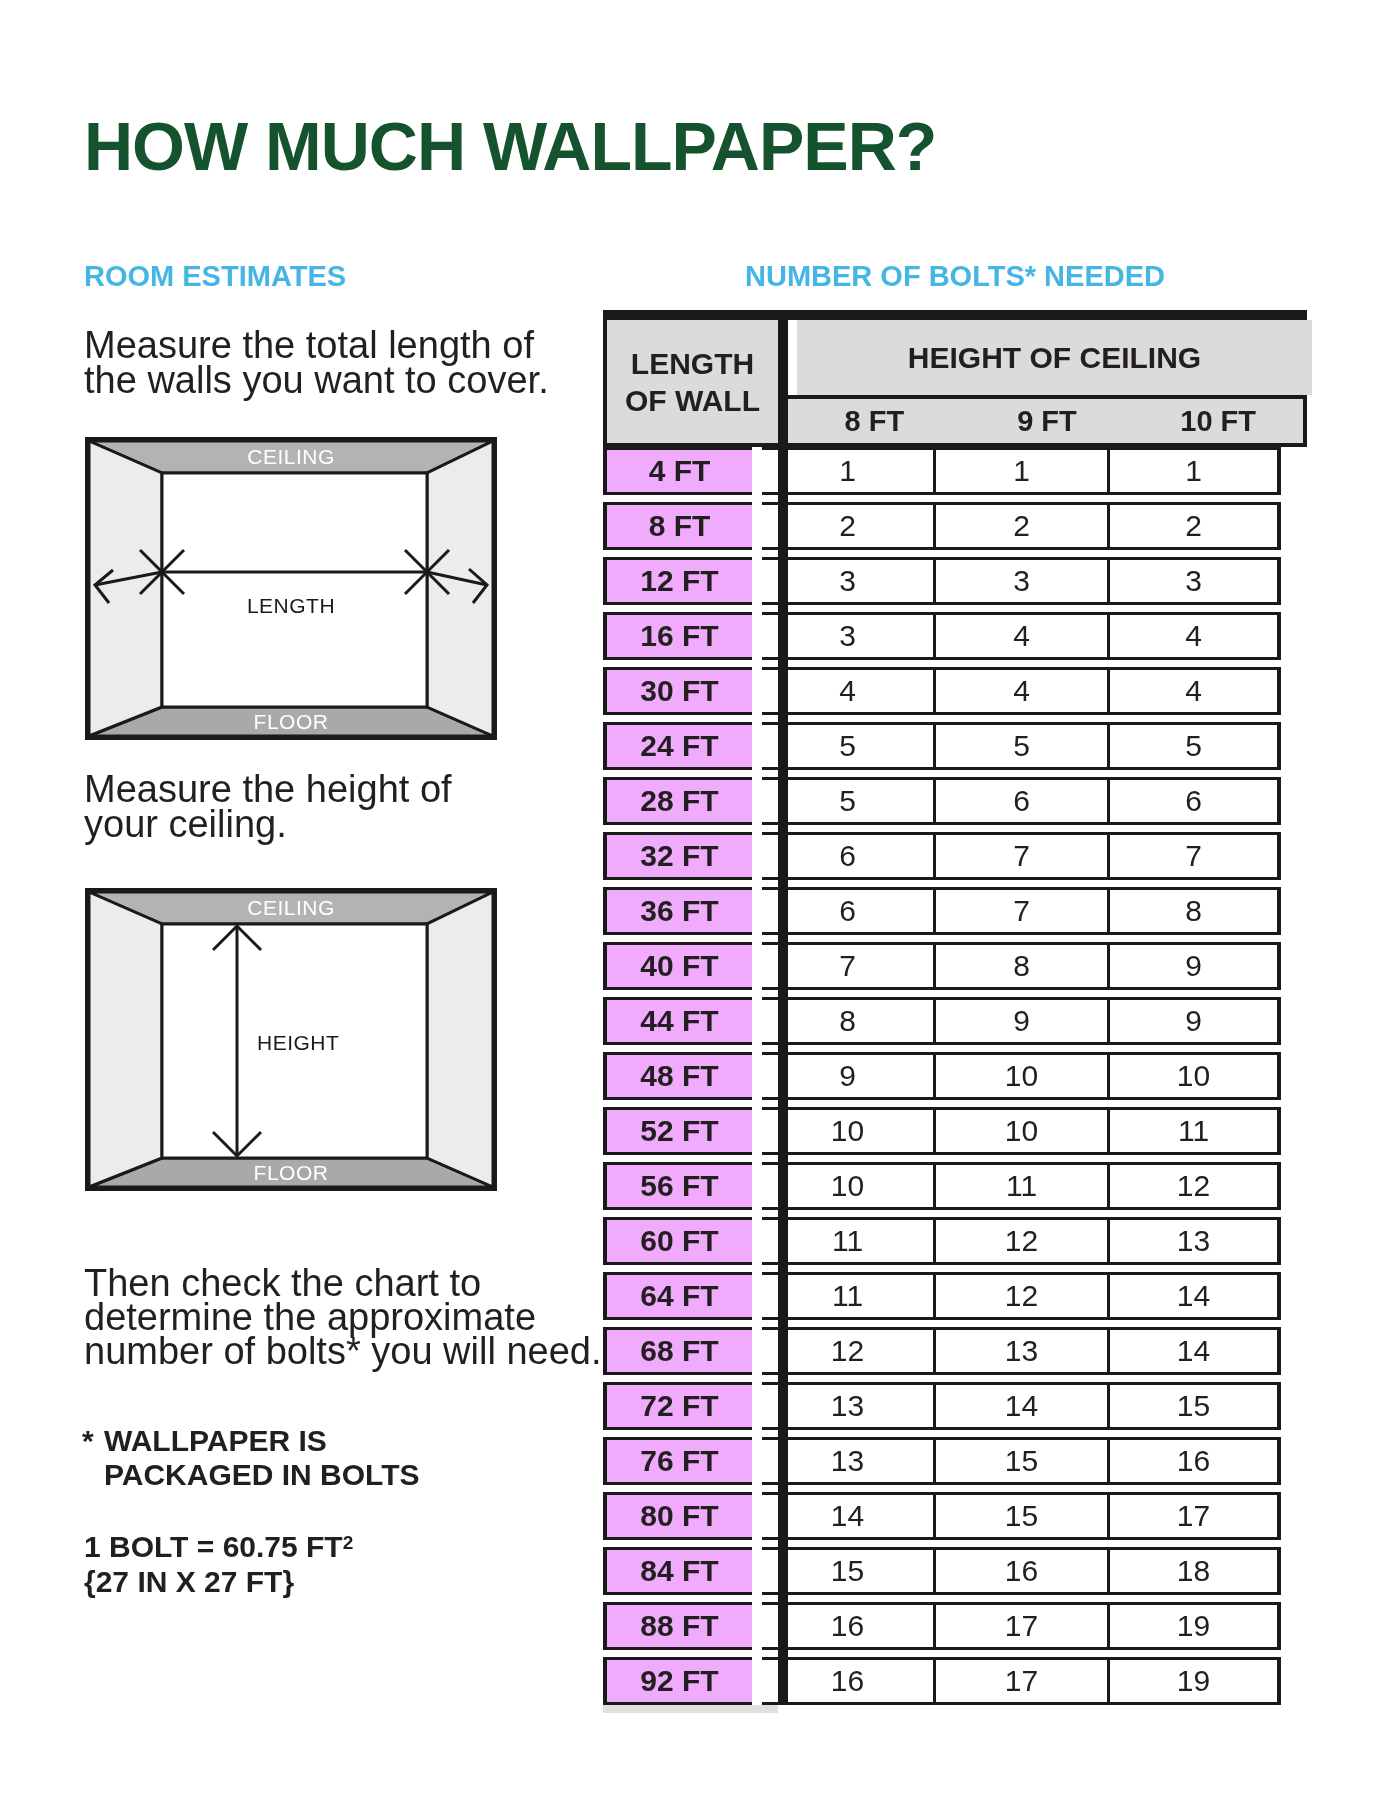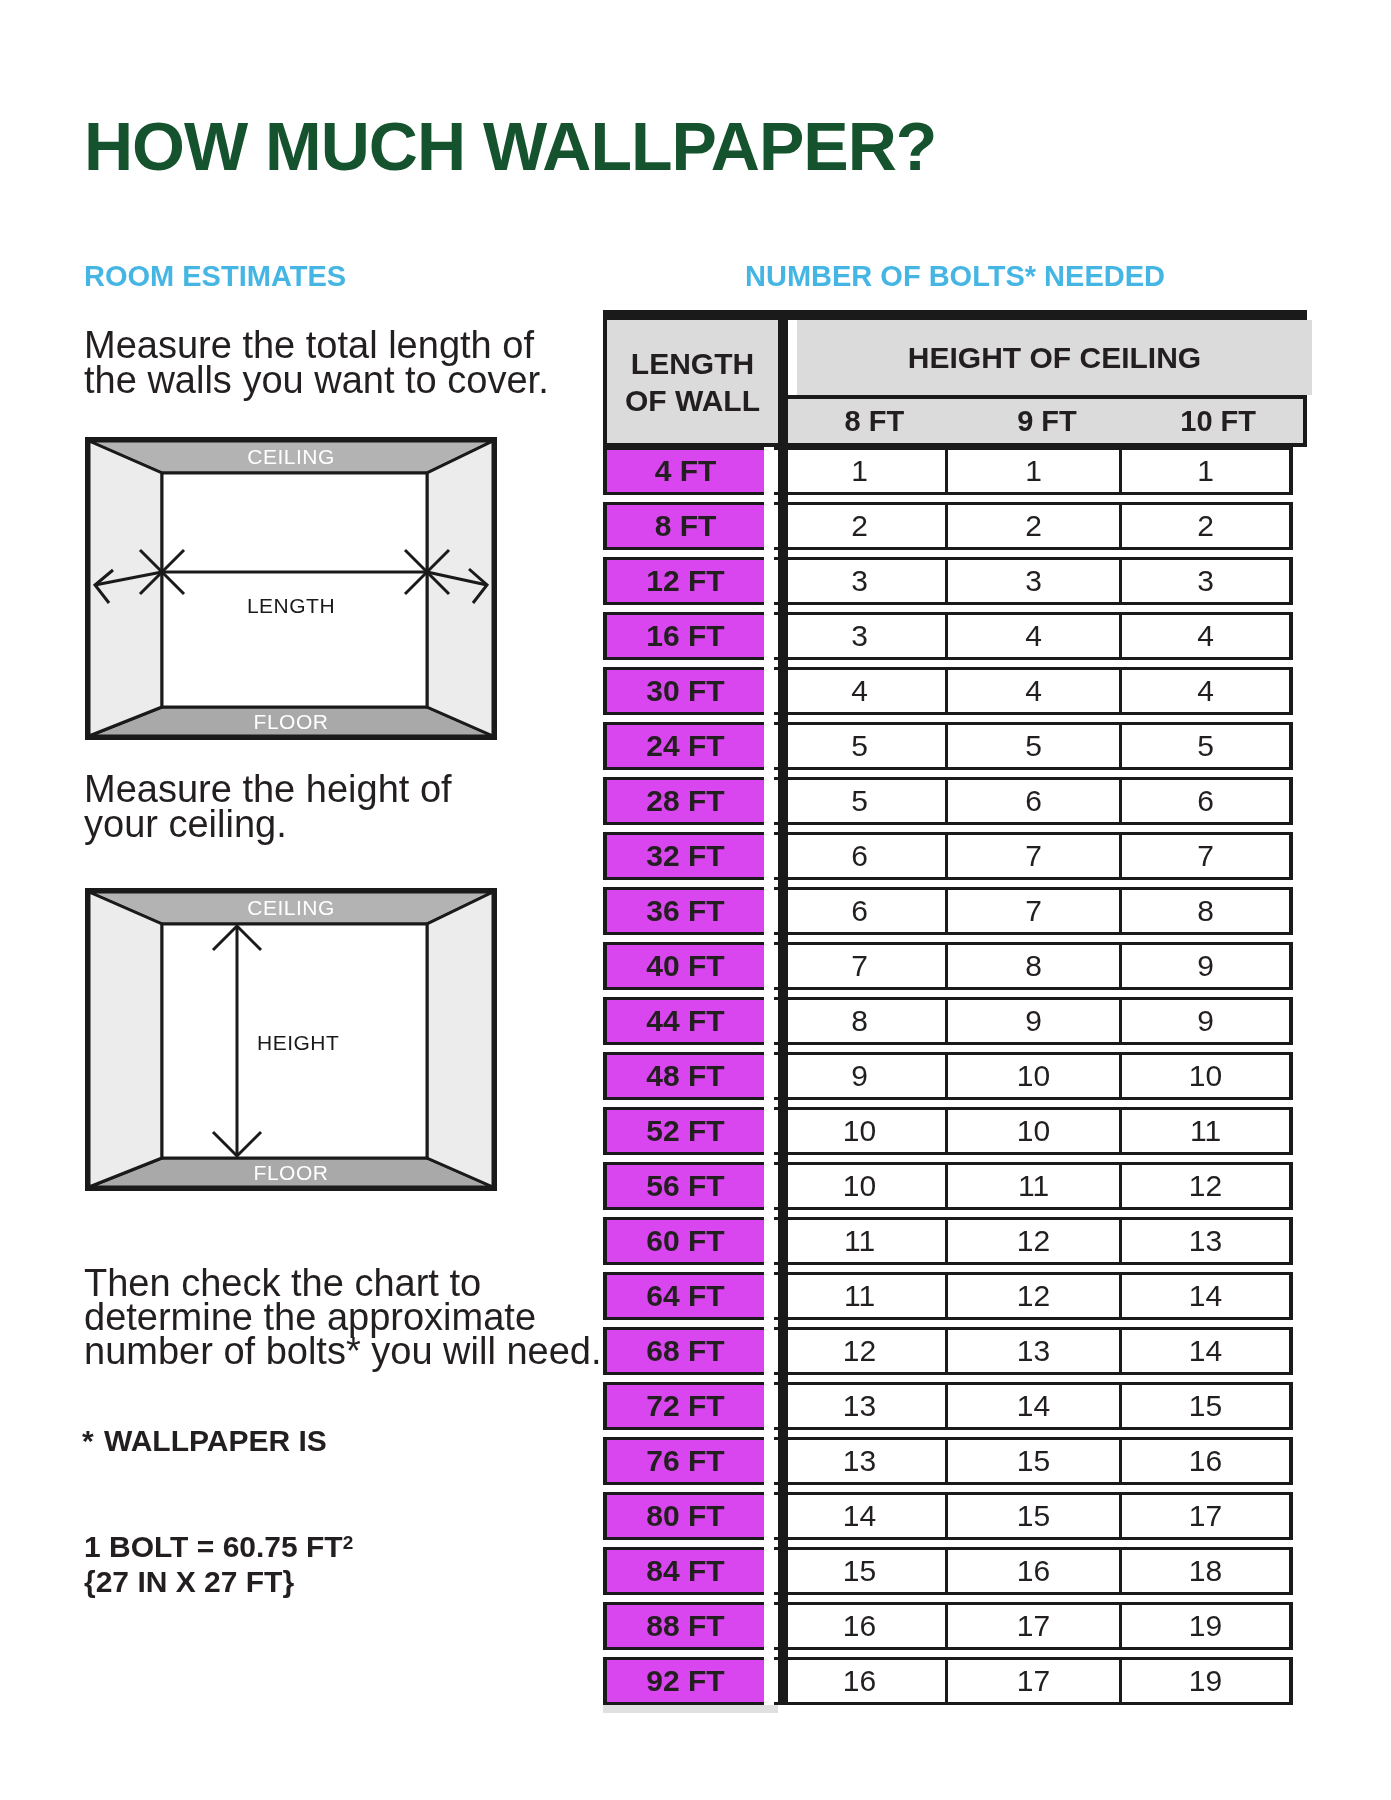--- a/index.html
+++ b/index.html
@@ -29,21 +29,21 @@
   .t-htright{position:absolute;left:185px;top:0;width:519px;height:123px;box-sizing:border-box;border-right:4px solid #1a1a1a;}
   .t-band1{position:absolute;left:0;top:0;width:100%;height:75px;background:#dbdbdb;display:flex;align-items:center;justify-content:center;
     font-size:30px;font-weight:bold;margin-left:9px;}
   .t-band-div{position:absolute;left:0;top:75px;width:100%;height:4px;background:#1a1a1a;}
   .t-band2{position:absolute;left:0;top:79px;width:100%;height:44px;background:#dbdbdb;display:flex;}
   .t-band2 .t-colhead{display:flex;align-items:center;justify-content:center;font-size:29px;font-weight:bold;box-sizing:border-box;}
   .t-hbottom{left:0;top:133px;width:704px;height:4px;background:#1a1a1a;}
   .t-rows{left:0;top:137px;width:704px;}
   .t-row{display:flex;height:48px;margin-bottom:7px;}
   .t-row:last-child{margin-bottom:0;}
-  .t-label{width:161px;box-sizing:border-box;background:#d946ef;border:3px solid #1a1a1a;border-left-width:4px;border-right:none;
+  .t-label{width:149px;box-sizing:border-box;background:#f0abfc;border:3px solid #1a1a1a;border-left-width:4px;border-right:none;
     display:flex;align-items:center;justify-content:center;font-size:30px;font-weight:bold;}
   .t-spacer{width:10px;}
   .t-cell{box-sizing:border-box;background:#ffffff;border-top:3px solid #1a1a1a;border-bottom:3px solid #1a1a1a;border-right:3px solid #1a1a1a;
     display:flex;align-items:center;justify-content:center;font-size:30px;}
   .t-cell.c0{width:174px;}
   .t-cell.c1{width:174px;}
   .t-cell.c2{width:171px;border-right-width:4px;}
   .t-stub{left:0;top:1395px;width:175px;height:8px;background:#e0e0e0;}
 
   .diagram{width:412px;height:303px;}
@@ -111,20 +111,21 @@
   <div class="abs body-text para3" style="left:84px;top:1266px;">
     <div>Then check the chart to</div>
     <div>determine the approximate</div>
     <div>number of bolts* you will need.</div>
   </div>
 
   <div class="abs footnote">
     <span class="star">*</span>
     <div class="fn-lines">
       <div>WALLPAPER IS</div>
+      <div>PACKAGED IN BOLTS</div>
     </div>
   </div>
 
   <div class="abs boltinfo">
     <div><span>1 BOLT = 60.75 FT</span><sup>2</sup></div>
     <div>{27 IN X 27 FT}</div>
   </div>
 
   <div class="abs blue-head" style="left:603px;top:260px;width:704px;text-align:center;">NUMBER OF BOLTS* NEEDED</div>
 

